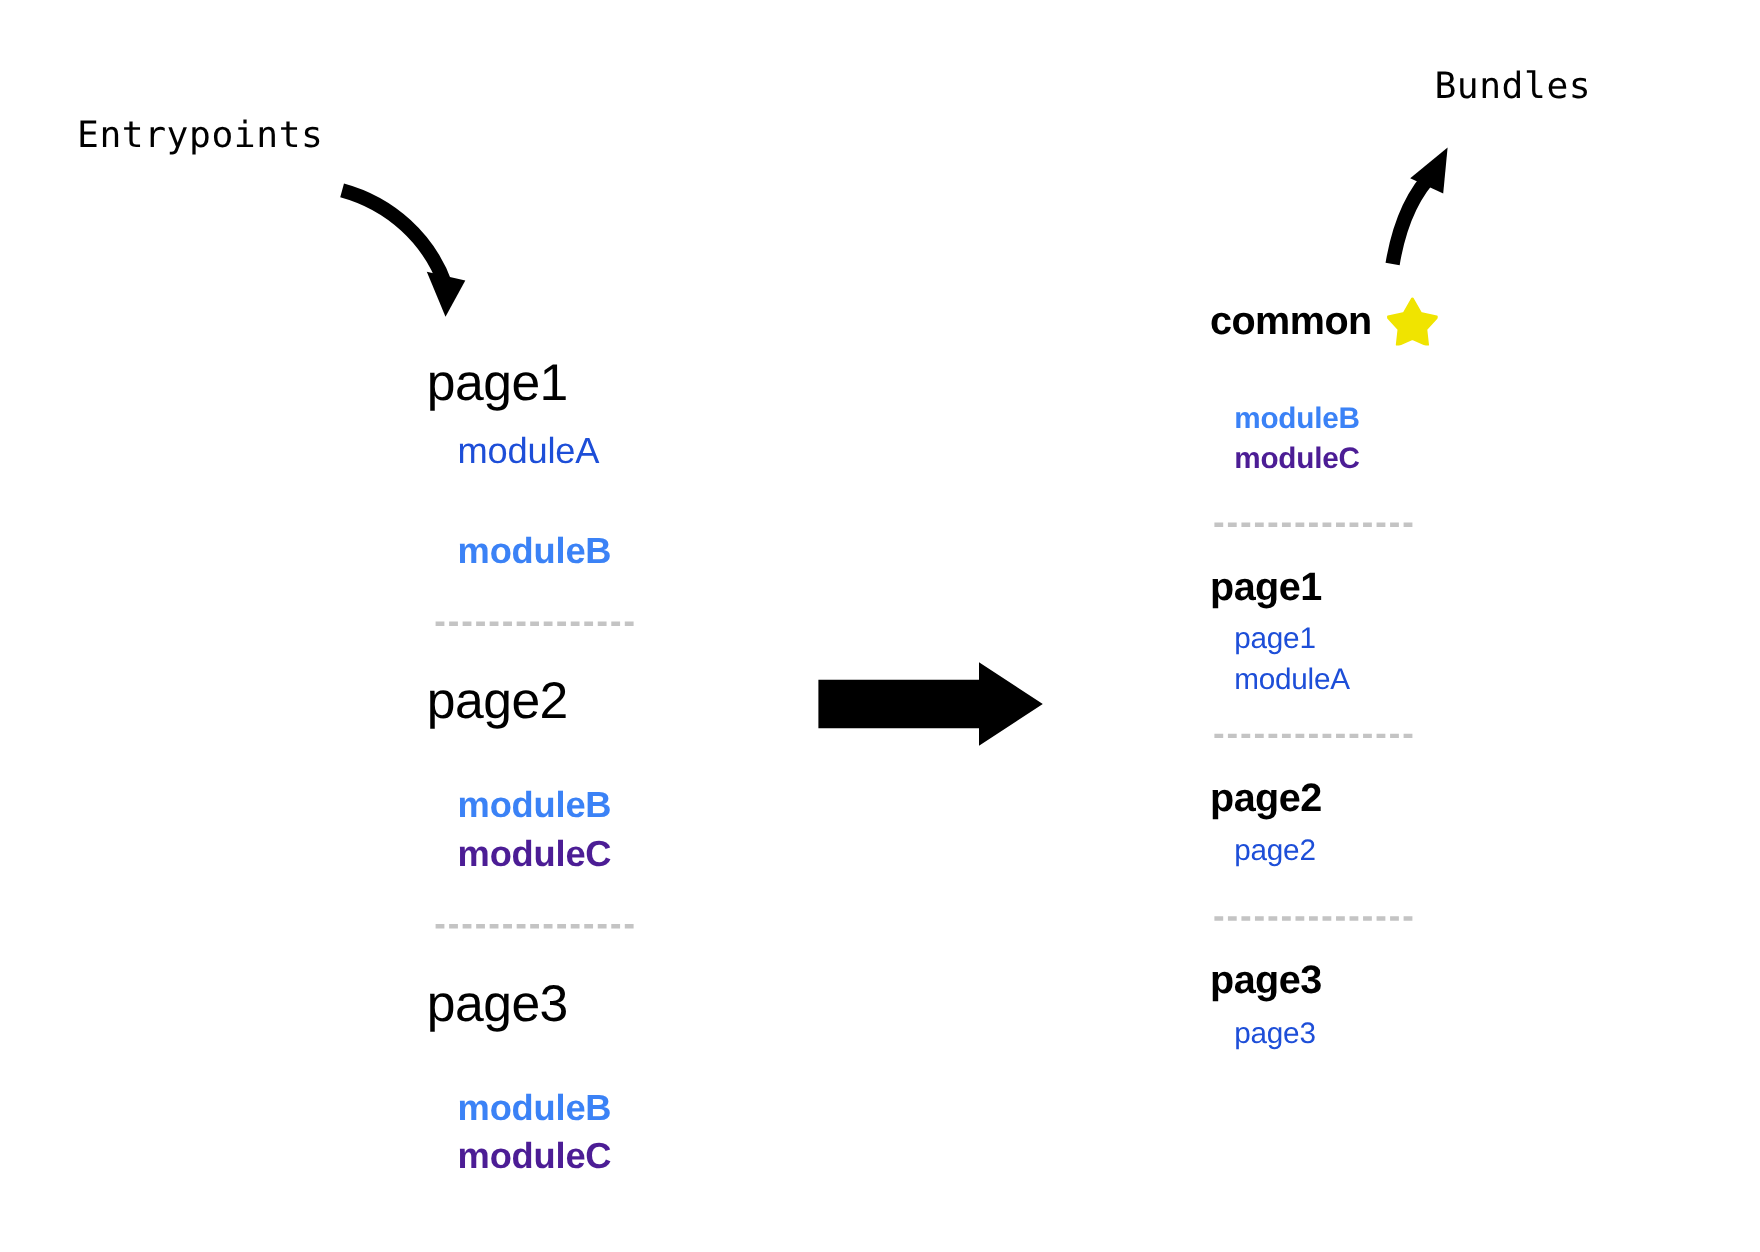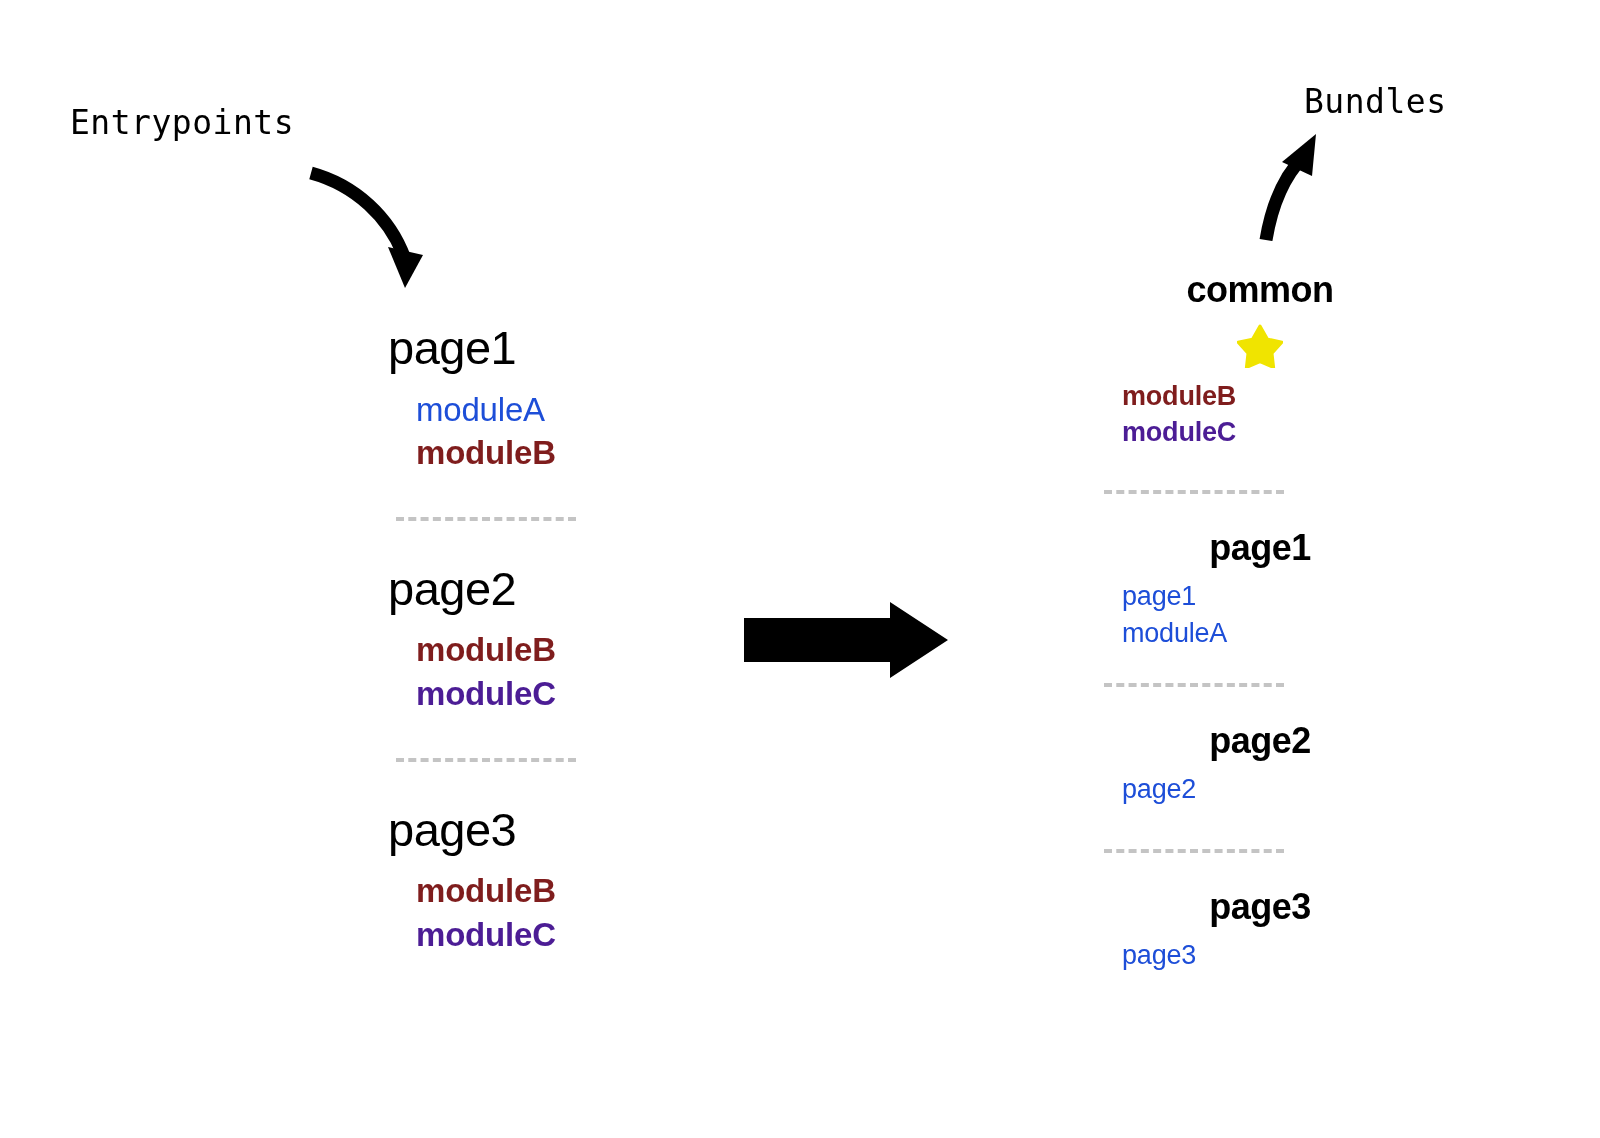--- a/index.html
+++ b/index.html
@@ -63,38 +63,37 @@
   .heading-right {
     font-size: 36px;
     font-weight: 700;
     color: #000000;
     line-height: 1.1;
     white-space: nowrap;
     letter-spacing: -0.5px;
     display: flex;
     align-items: center;
     gap: 14px;
-    flex-direction: column;
   }
   .items-right {
     margin-top: 10px;
     padding-left: 22px;
   }
   .item-right {
     font-size: 27px;
     line-height: 1.35;
     white-space: nowrap;
     letter-spacing: -0.2px;
   }
 
   
   .w-regular { font-weight: 400; }
   .w-bold    { font-weight: 700; }
   .c-black   { color: #1d4ed8; }
-  .c-green   { color: #7f1d1d; }
+  .c-green   { color: #3b82f6; margin-top: 48px; }
   .c-red     { color: #4c1d95; }
 
   
   .divider {
     border: 0;
     border-top: 4px dashed #c4c4c4;
     margin: 0;
     height: 0;
   }
   .divider-left  { width: 180px; margin-left: 8px; }
@@ -110,21 +109,21 @@
 
   <div class="abs mono-label" style="left:70px; top:103px;">Entrypoints</div>
 
   <div class="abs" style="left:295px; top:155px;">
     <svg class="arrow-svg" width="140" height="150" viewBox="0 0 140 150" xmlns="http://www.w3.org/2000/svg">
       <path d="M 16 18 C 60 30, 95 62, 110 104" stroke="#000000" stroke-width="13" fill="none" stroke-linecap="butt"></path>
       <path d="M 93 92 L 128 100 L 110 133 Z" fill="#000000"></path>
     </svg>
   </div>
 
-  <div class="abs mono-label" style="left:1304px; top:82px;">Bundles</div>
+  <div class="abs mono-label" style="left:1304px; top:58px;">Bundles</div>
 
   <div class="abs" style="left:1228px; top:128px;">
     <svg class="arrow-svg" width="110" height="125" viewBox="0 0 110 125" xmlns="http://www.w3.org/2000/svg">
       <path d="M 38 112 C 44 76, 56 48, 76 28" stroke="#000000" stroke-width="13" fill="none" stroke-linecap="butt"></path>
       <path d="M 54 34 L 88 6 L 84 48 Z" fill="#000000"></path>
     </svg>
   </div>
 
   <div class="abs" style="left:742px; top:600px;">
     <svg class="arrow-svg" width="210" height="80" viewBox="0 0 210 80" xmlns="http://www.w3.org/2000/svg">

